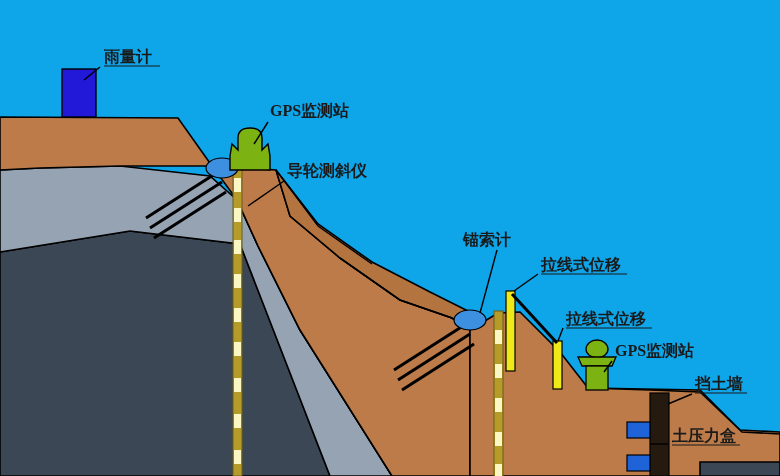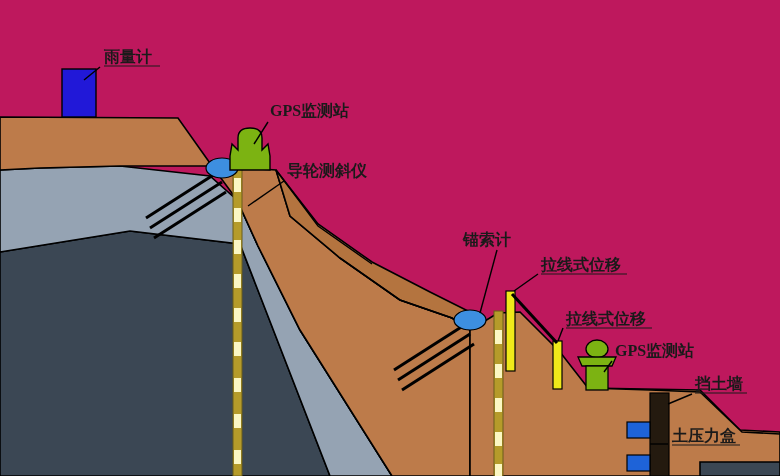--- a/index.html
+++ b/index.html
@@ -10,21 +10,21 @@
   body {
     width: 780px;
     height: 476px;
     overflow: hidden;
     font-family: "Liberation Sans", sans-serif;
   }
   #diagram-root {
     position: relative;
     width: 780px;
     height: 476px;
-    background: #be185d;
+    background: #0ea5e9;
   }
   svg#slope-svg {
     display: block;
     width: 780px;
     height: 476px;
   }
   .lbl {
     font-family: "Liberation Serif", "DejaVu Serif", serif;
     font-size: 16px;
     font-weight: bold;

